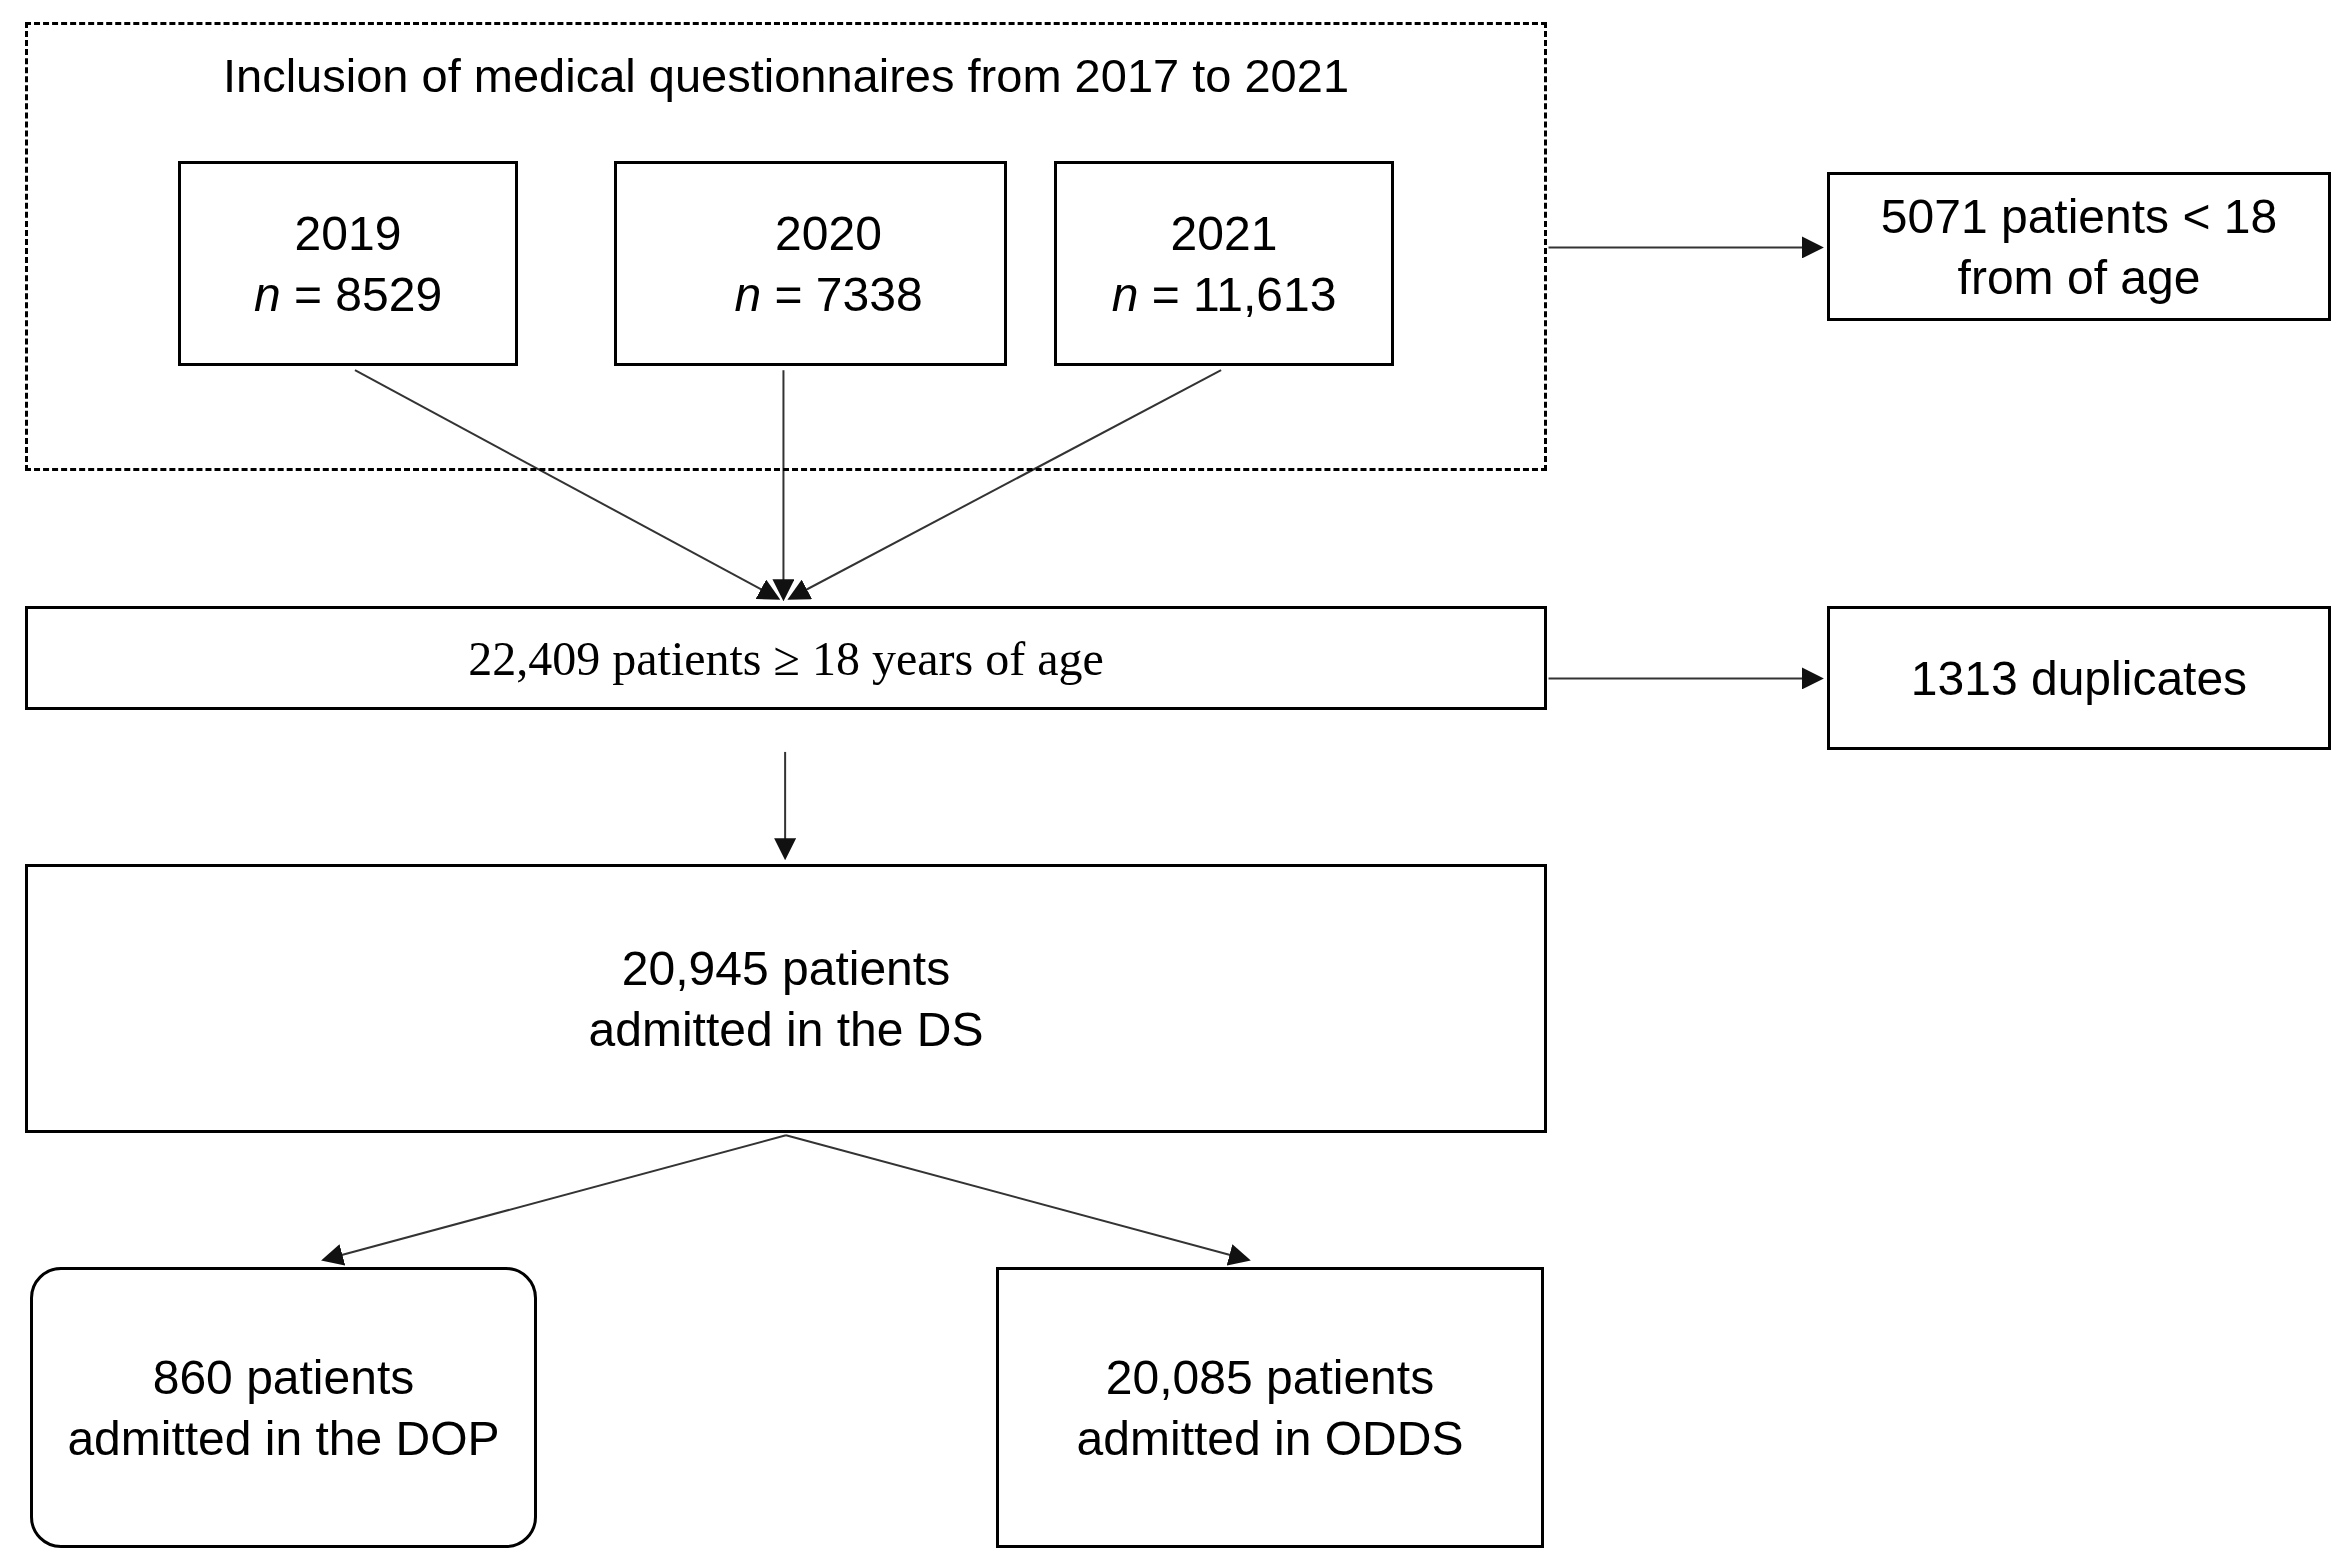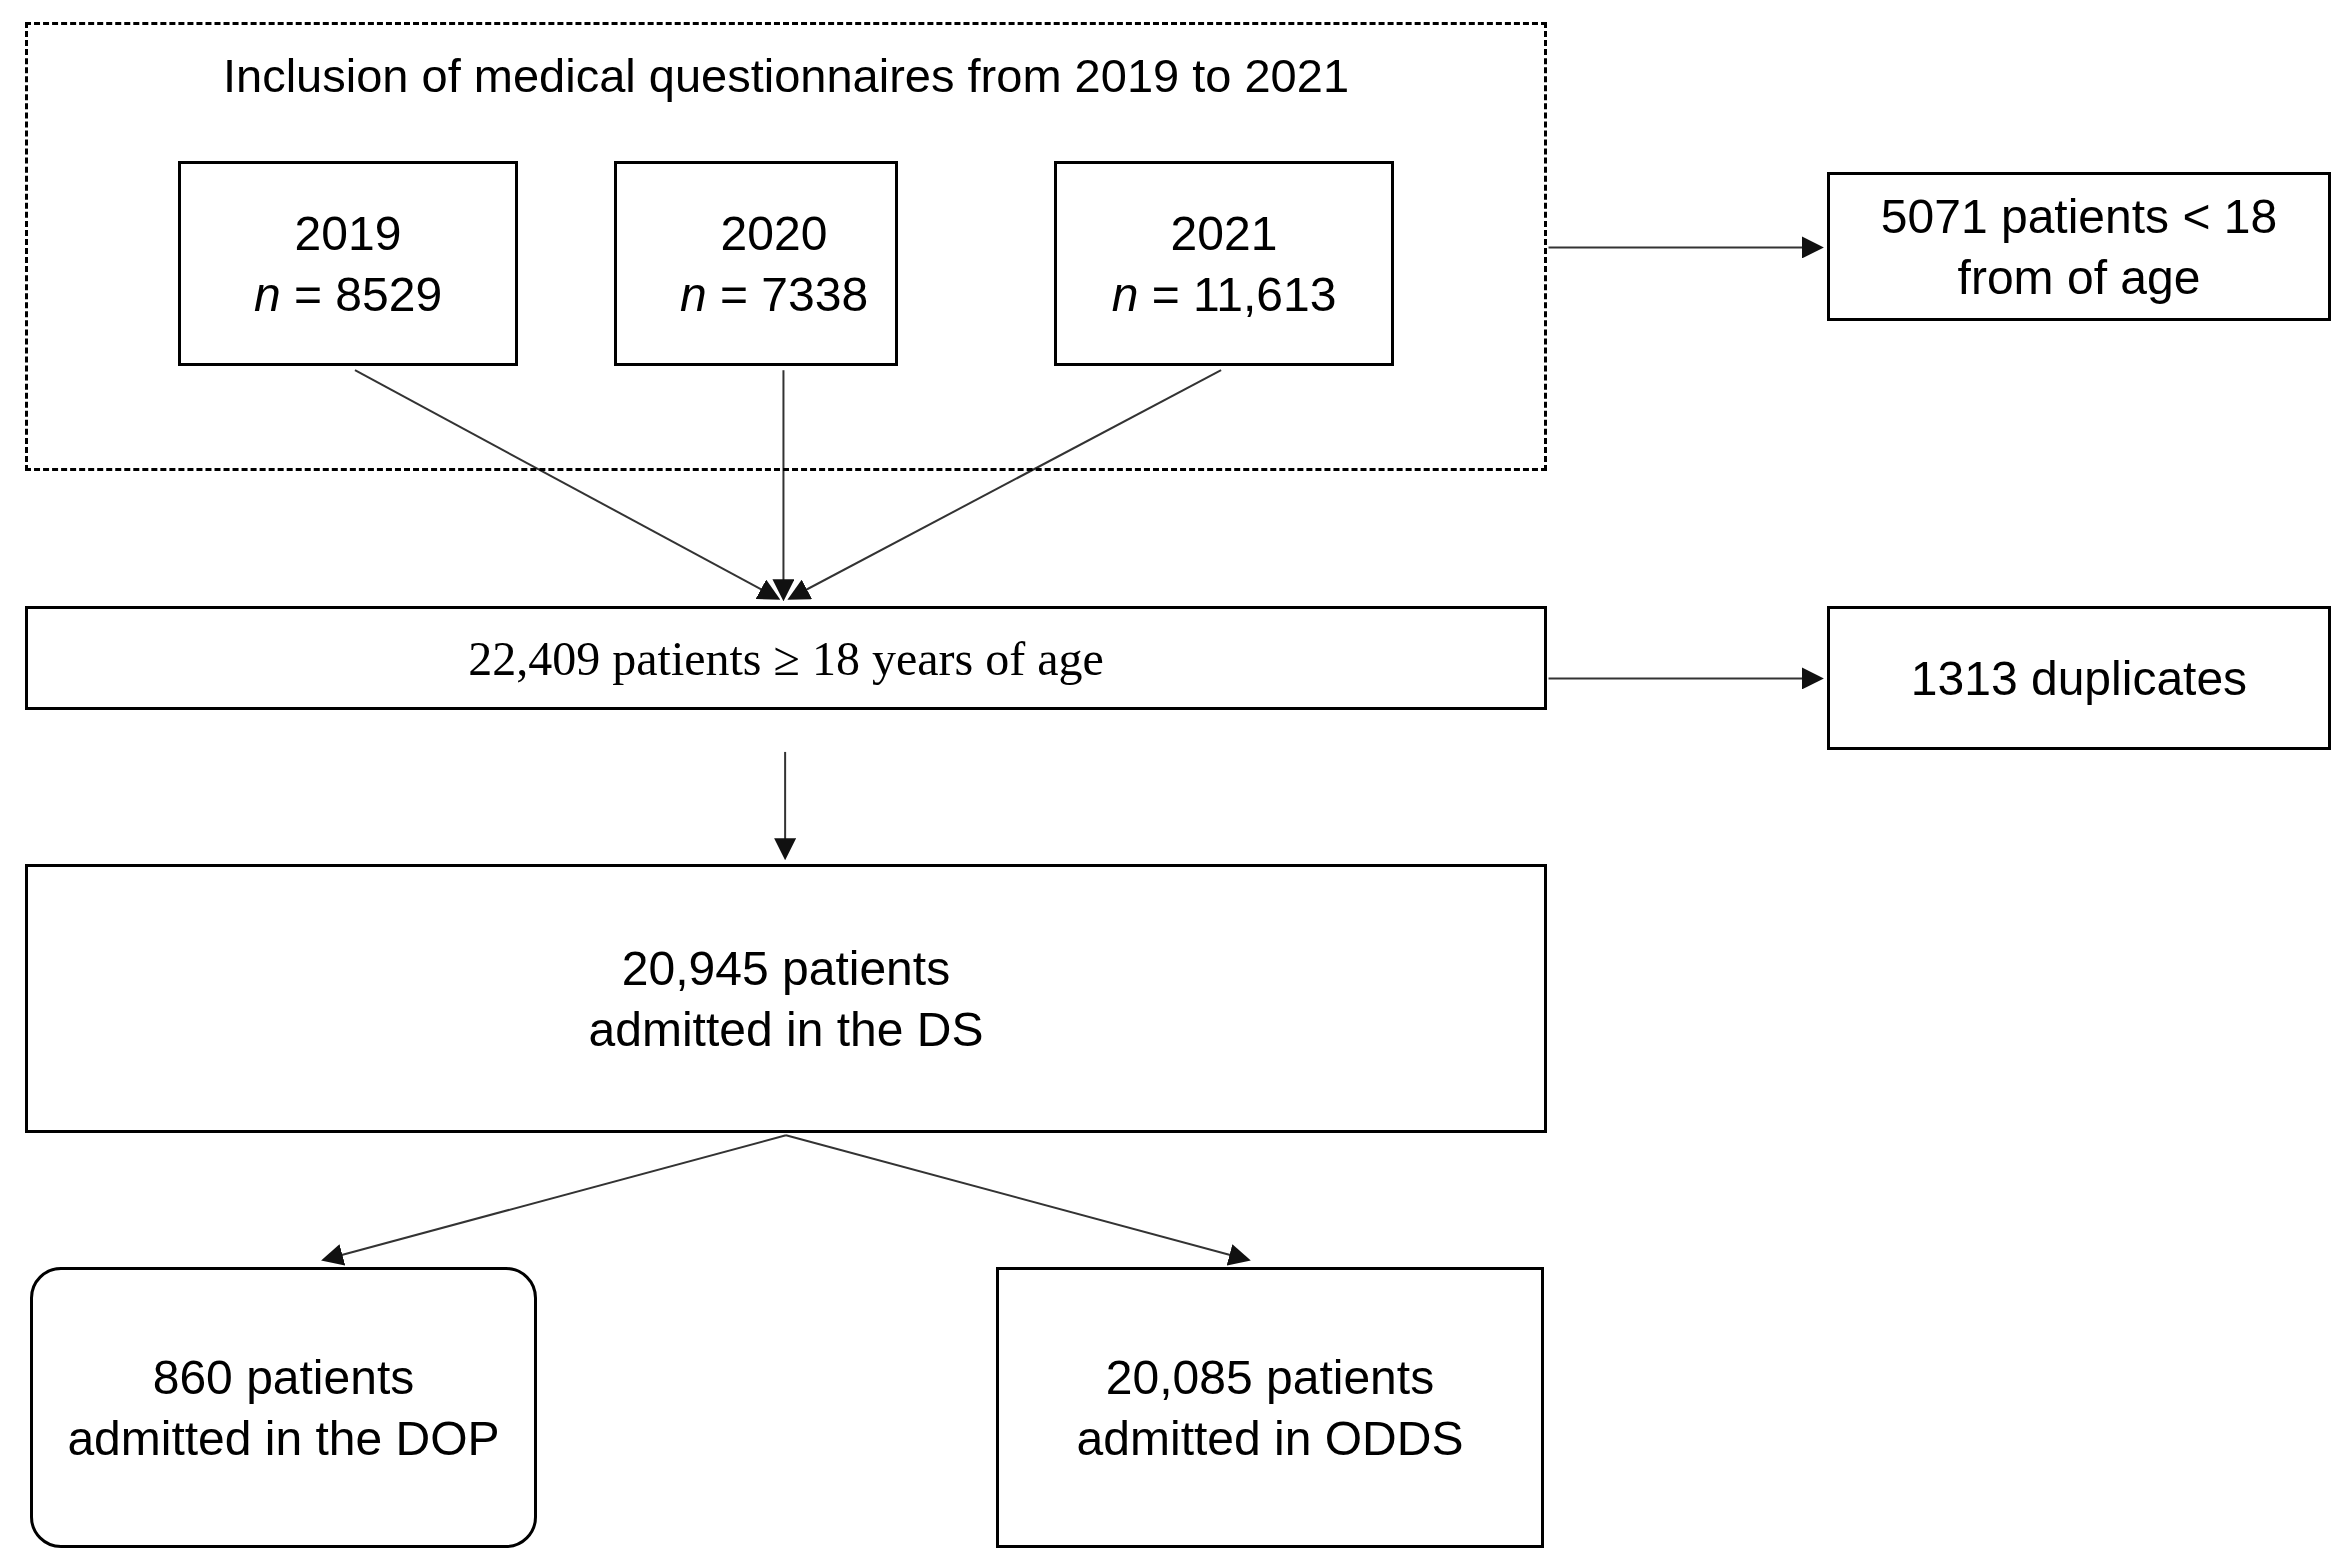--- a/index.html
+++ b/index.html
@@ -72,29 +72,29 @@
     <line x1="1854" y1="296" x2="2180" y2="296" stroke="#333333" stroke-width="2.4" marker-end="url(#ah)"></line>
     <line x1="1854" y1="812" x2="2180" y2="812" stroke="#333333" stroke-width="2.4" marker-end="url(#ah)"></line>
 
     <line x1="940" y1="900" x2="940" y2="1026" stroke="#333333" stroke-width="2.4" marker-end="url(#ah)"></line>
 
     <line x1="941" y1="1359" x2="388" y2="1508" stroke="#333333" stroke-width="2.4" marker-end="url(#ah)"></line>
     <line x1="941" y1="1359" x2="1494" y2="1508" stroke="#333333" stroke-width="2.4" marker-end="url(#ah)"></line>
   </svg>
 
   <div class="box dashed" style="left:25px; top:22px; width:1522px; height:449px;">
-    <div class="group-title">Inclusion of medical questionnaires from 2019 to 2021</div>
+    <div class="group-title">Inclusion of medical questionnaires from 2017 to 2021</div>
   </div>
 
   <div class="box" style="left:178px; top:161px; width:340px; height:205px;">
     <div class="line">2019</div>
     <div class="line"><span class="italic-n">n</span><span> = 8529</span></div>
   </div>
 
-  <div class="box" style="left:614px; top:161px; width:284px; height:205px;padding-left:36px;">
+  <div class="box" style="left:614px; top:161px; width:393px; height:205px;padding-left:36px;">
     <div class="line">2020</div>
     <div class="line"><span class="italic-n">n</span><span> = 7338</span></div>
   </div>
 
   <div class="box" style="left:1054px; top:161px; width:340px; height:205px;">
     <div class="line">2021</div>
     <div class="line"><span class="italic-n">n</span><span> = 11,613</span></div>
   </div>
 
   <div class="box" style="left:1827px; top:172px; width:504px; height:149px;">

